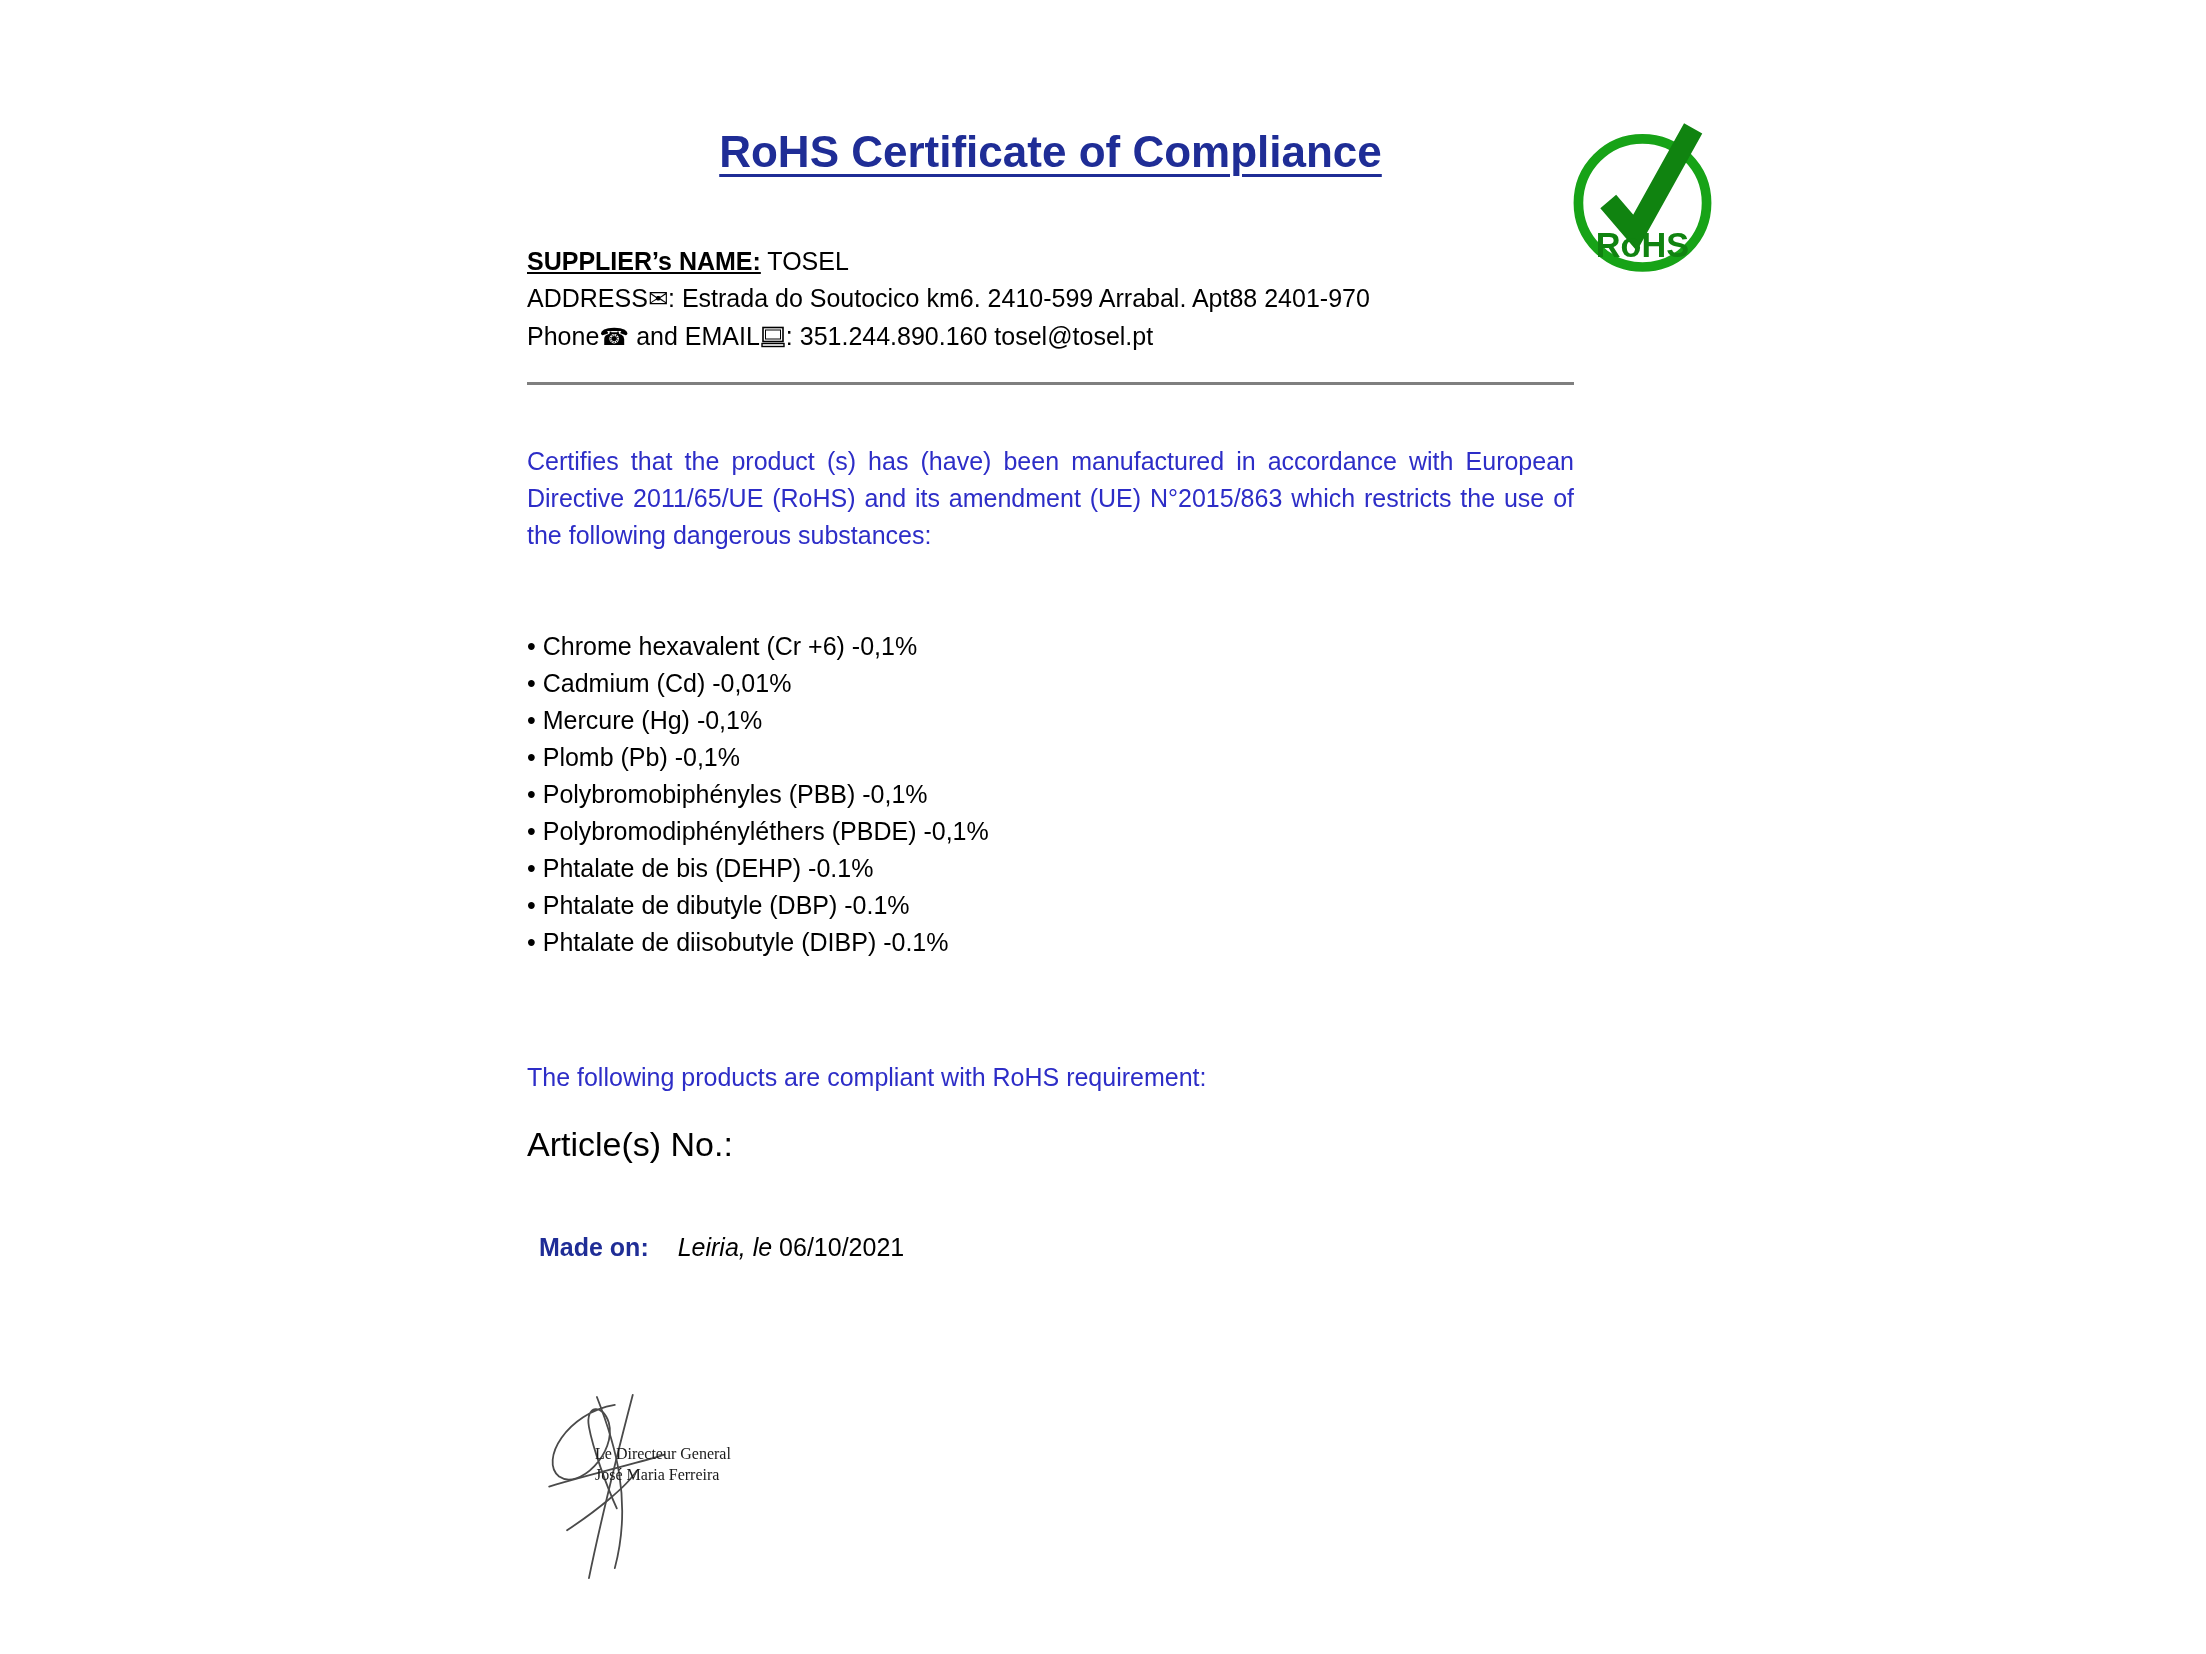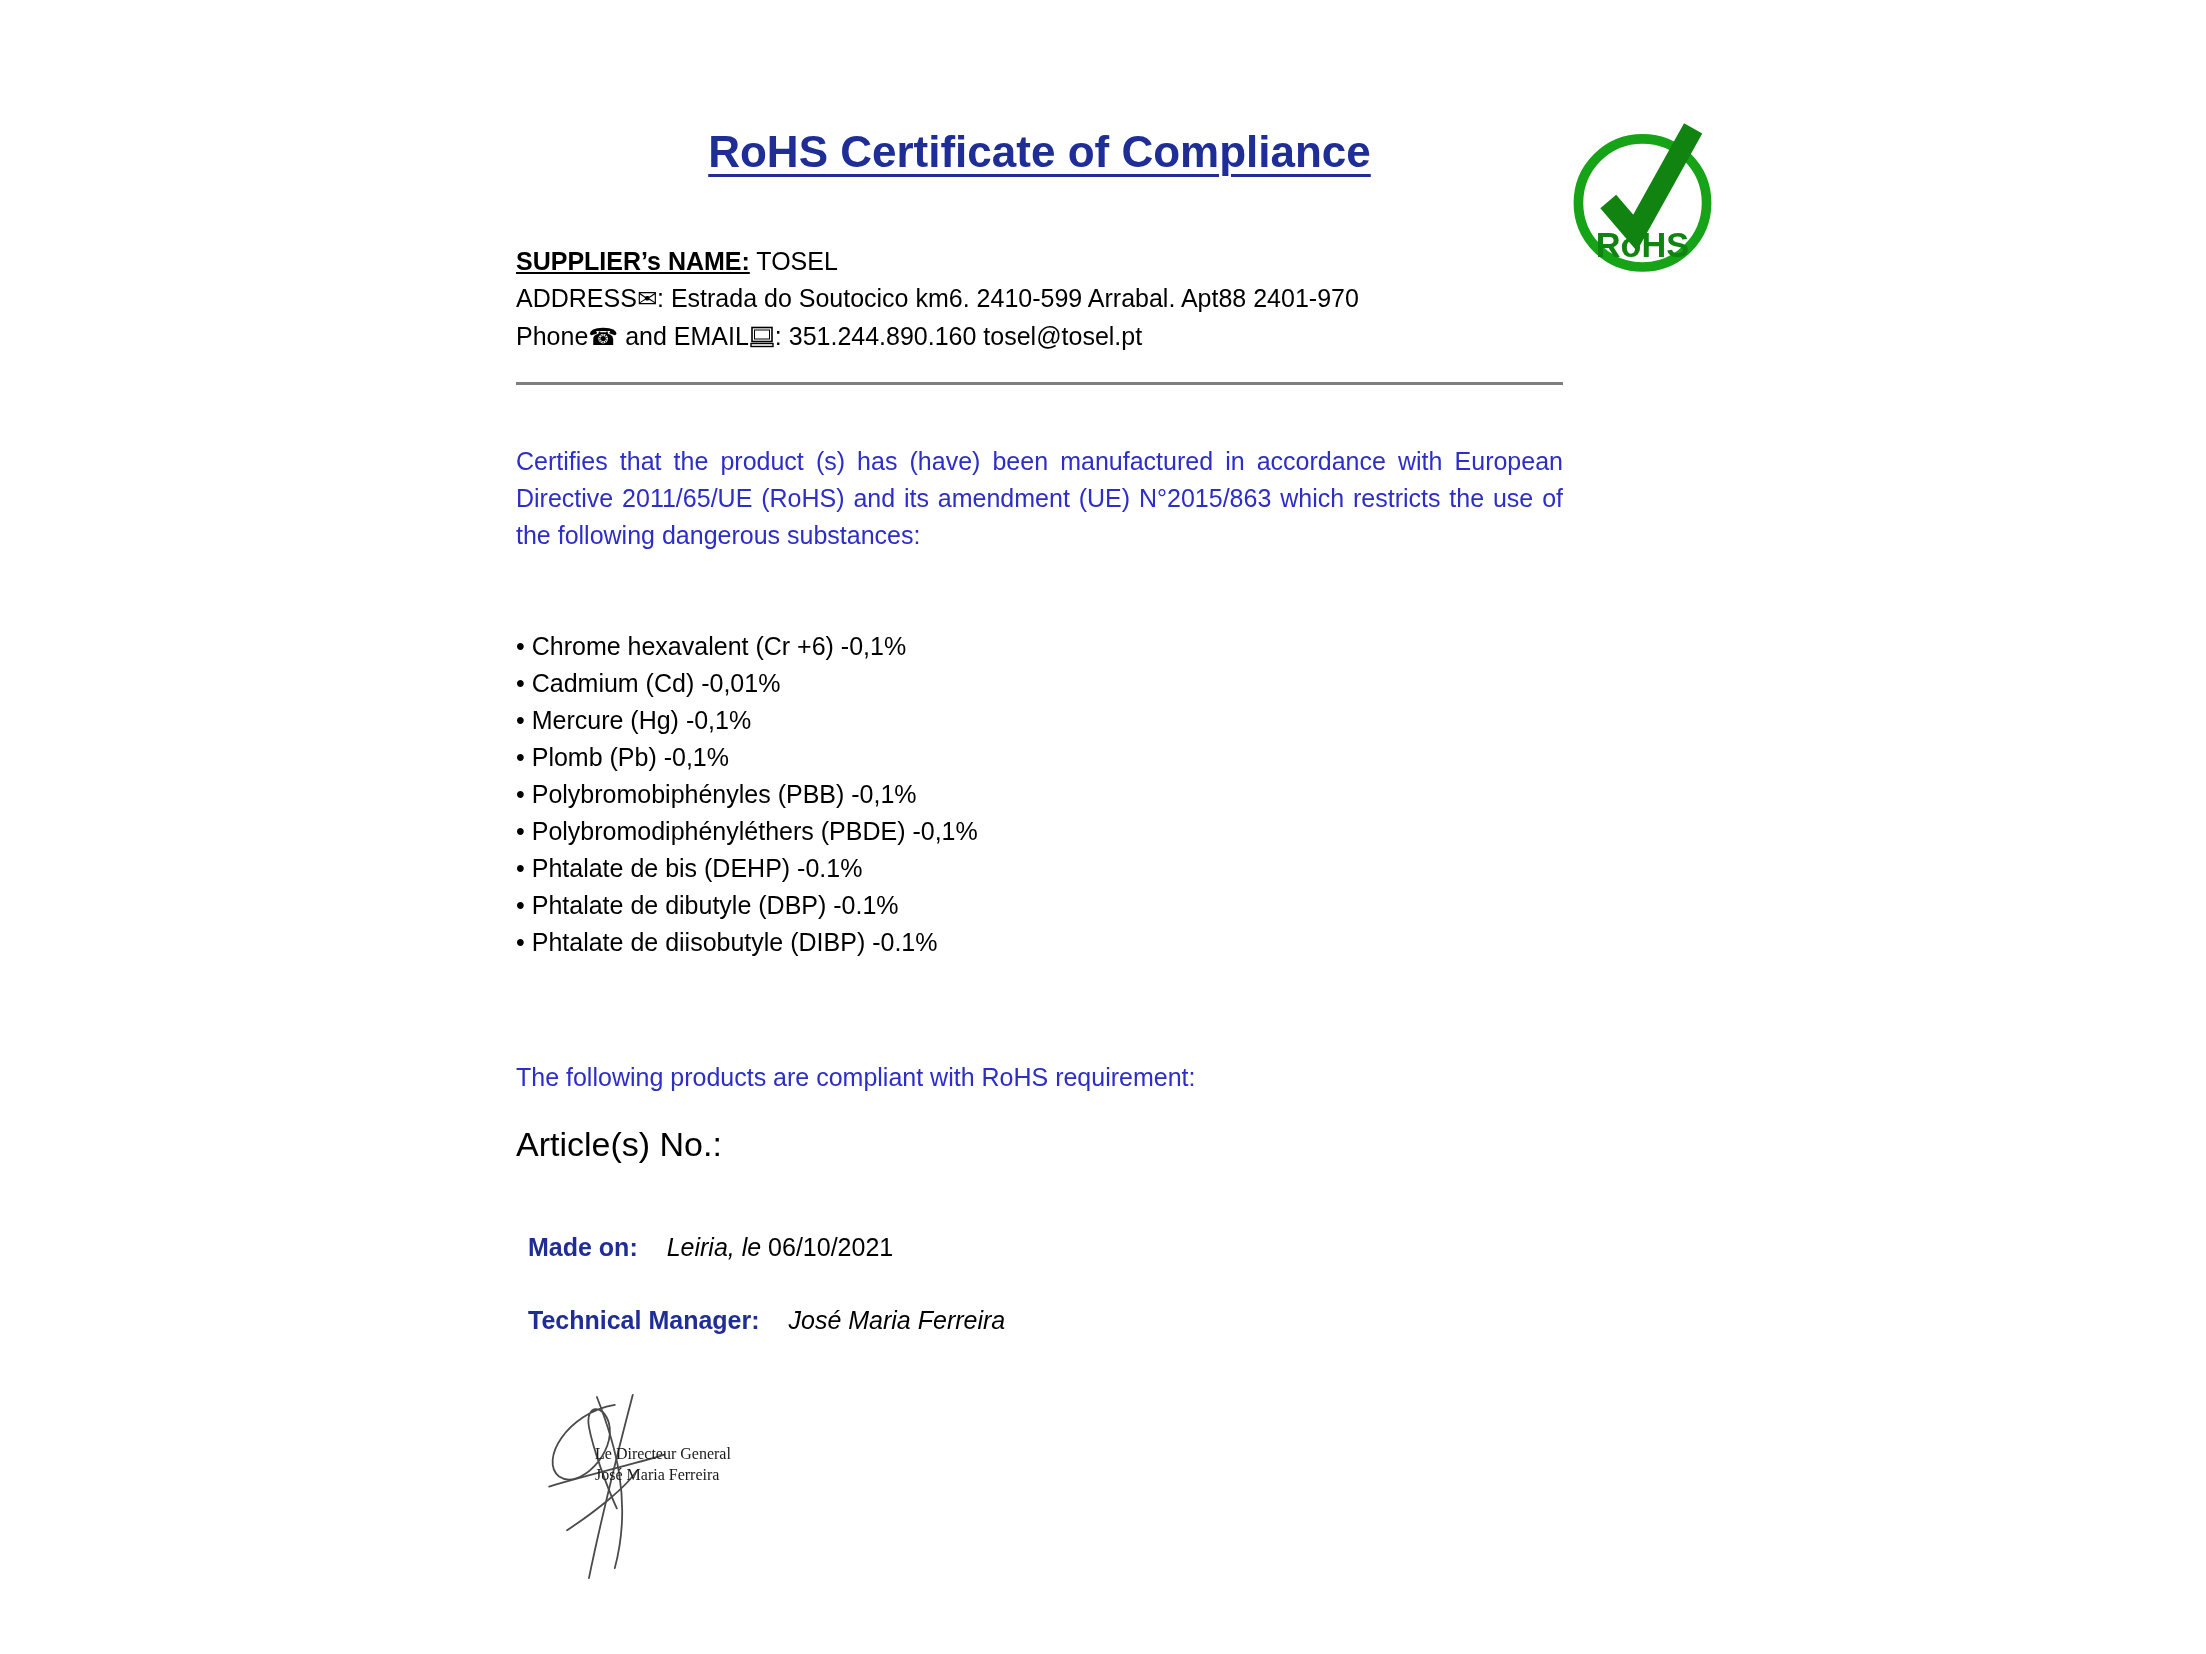--- a/index.html
+++ b/index.html
@@ -12,21 +12,21 @@
   html,body{margin:0;padding:0;}
   body{
     width:2207px;height:1655px;
     background:#ffffff;
     position:relative;
     font-family:"Liberation Sans","DejaVu Sans",sans-serif;
     color:#000;
     overflow:hidden;
   }
   .content{
-    position:absolute;left:516px;top:0;width:1047px;
+    position:absolute;left:527px;top:0;width:1047px;
   }
   .doc-title{
     margin-top:127px;
     text-align:center;
     font-size:44px;
     font-weight:bold;
     color:var(--navy,#1f2d96);
     text-decoration:underline;
     text-decoration-thickness:3px;
     text-underline-offset:7px;
@@ -135,21 +135,20 @@
     <div class="substance-item">Phtalate de dibutyle (DBP) -0.1%</div>
     <div class="substance-item">Phtalate de diisobutyle (DIBP) -0.1%</div>
   </div>
 
   <div class="compliance-line">The following products are compliant with RoHS requirement:</div>
 
   <div class="articles-line">Article(s) No.:</div>
 
   <div class="made-on"><span class="field-label">Made on:</span><span class="italic-serifish"> Leiria, le </span><span>06/10/2021</span></div>
 
-  <div class="tech-manager"><span class="field-label">Technical Manager:</span><span class="italic-serifish"> José Maria Ferreira</span></div>
 
 </div>
 
 <svg class="rohs-logo" viewBox="0 0 100 104">
   <circle cx="50" cy="57" r="43" fill="none" stroke="#17a317" stroke-width="6.5"></circle>
   <path d="M27 56 L45 77 L84 7" fill="none" stroke="#108310" stroke-width="14" stroke-linecap="butt" stroke-linejoin="miter"></path>
   <text x="50" y="93" text-anchor="middle" font-family="Liberation Sans, sans-serif" font-size="23" font-weight="600" fill="#108310">RoHS</text>
 </svg>
 
 <div class="signature">

